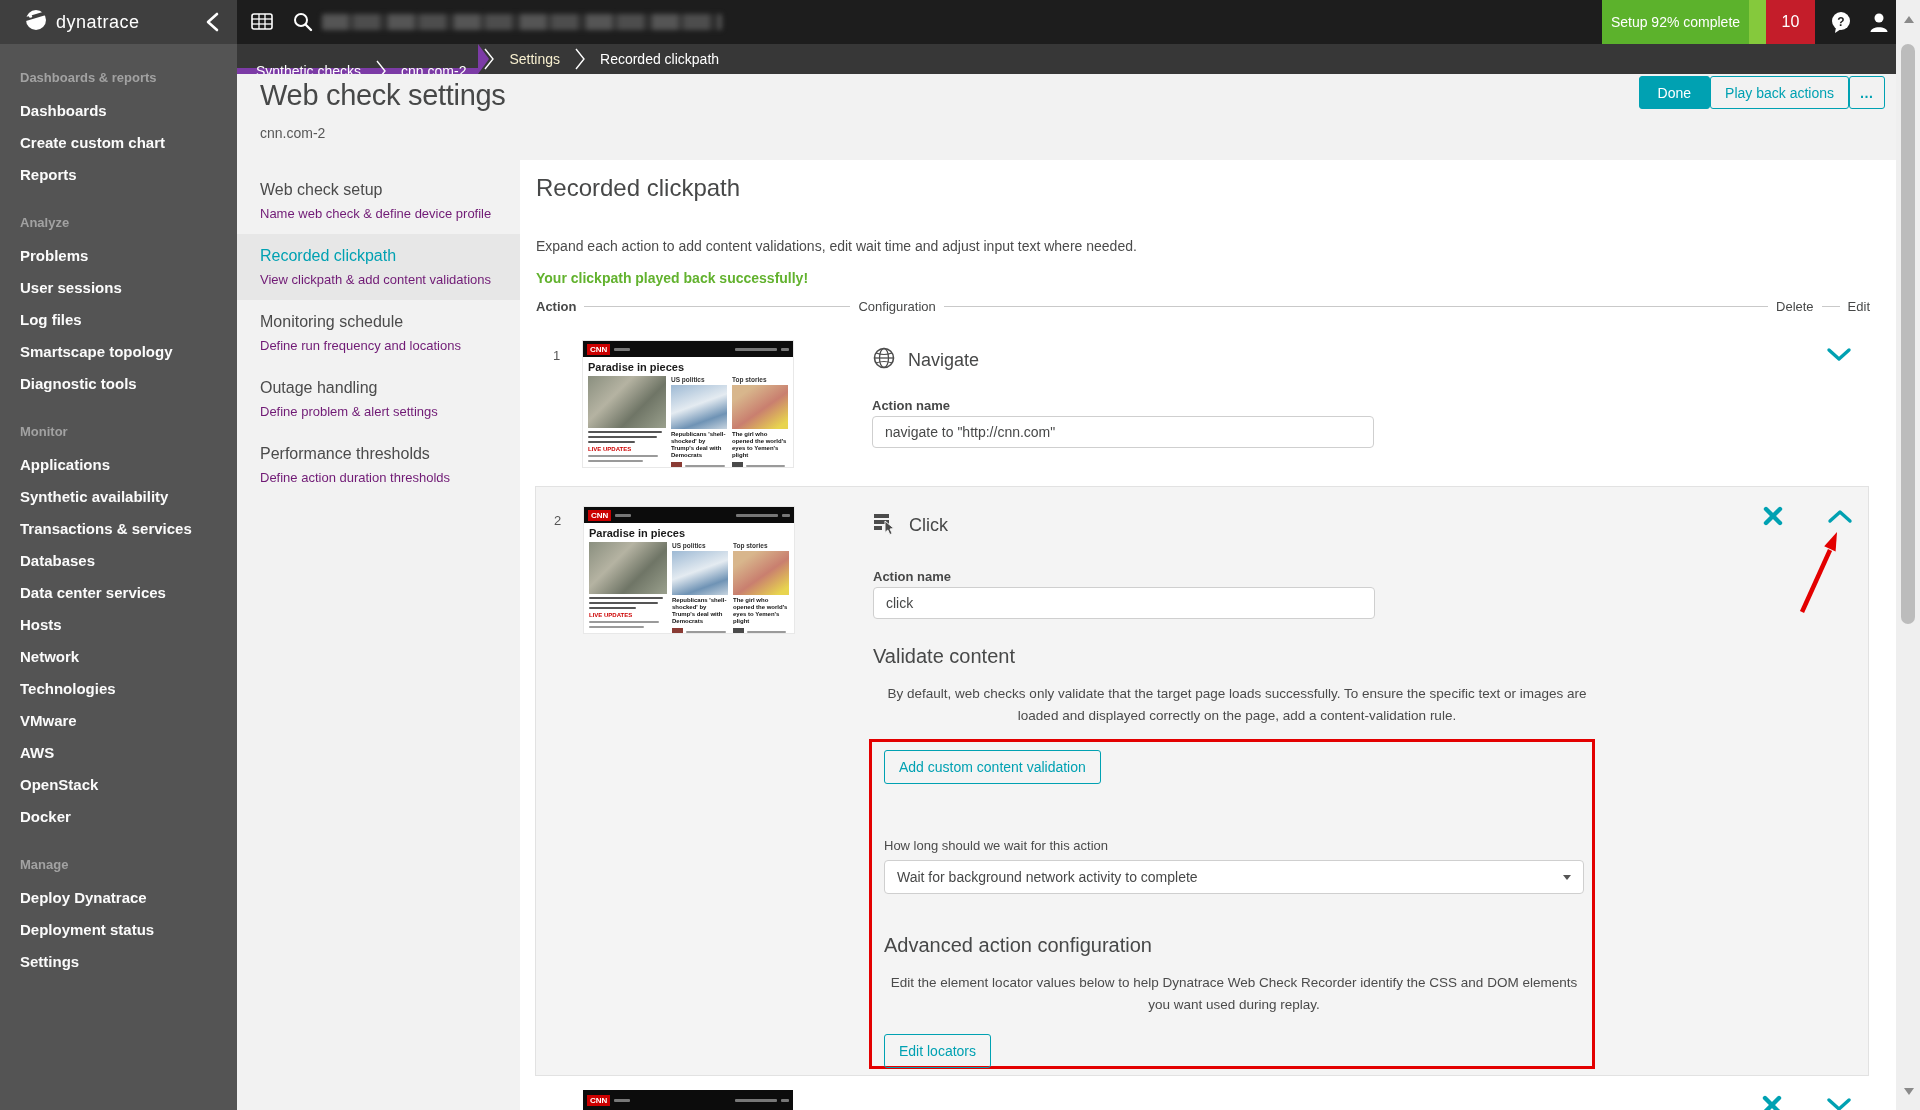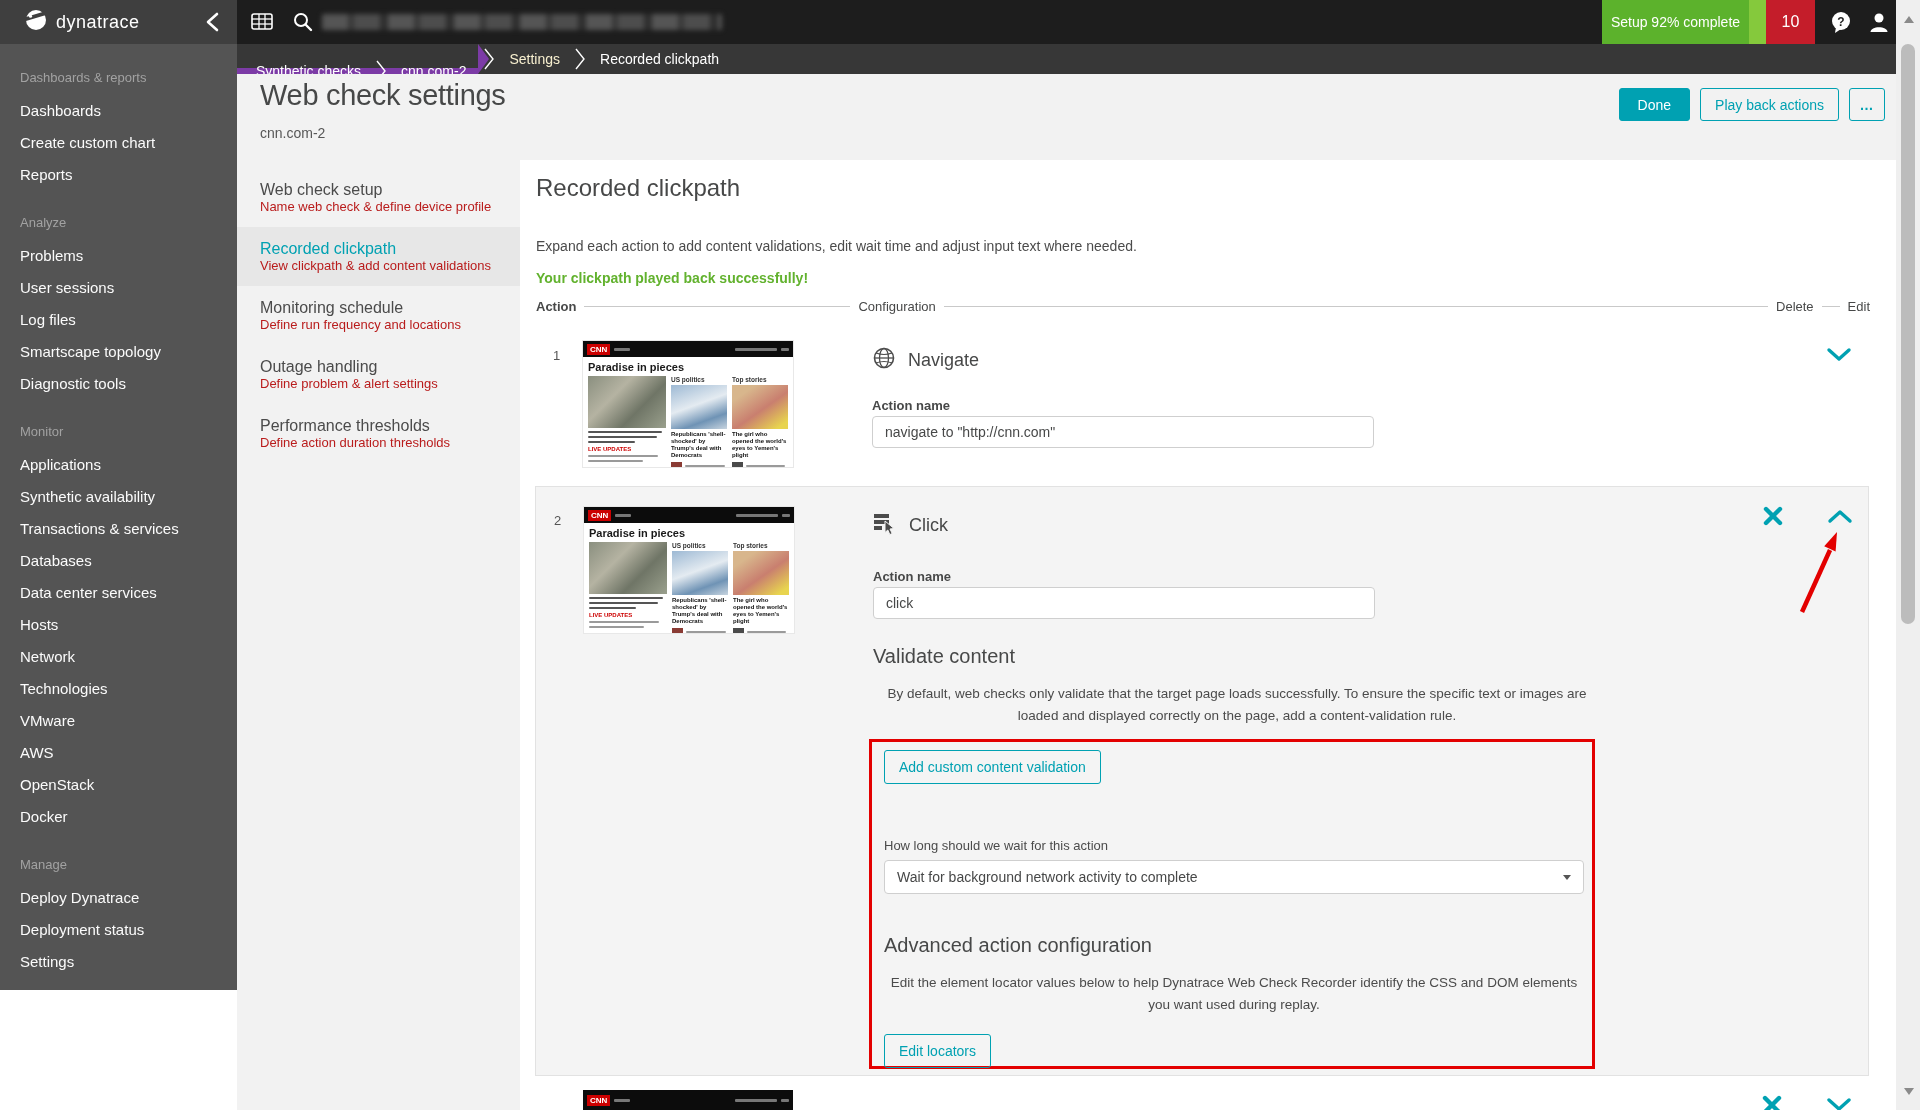--- a/index.html
+++ b/index.html
@@ -25,40 +25,40 @@
   
   #breadcrumb { left:237px; top:44px; width:1683px; height:30px; background:#373737; display:flex; align-items:stretch; color:#fff; font-size:14px; }
   #breadcrumb .seg { display:flex; align-items:center; }
   #bc-purple { background:#7c3ba6; padding-left:7px;margin-top:24px; }
   #bc-point { width:0; height:0; border-top:15px solid transparent; border-bottom:15px solid transparent; border-left:11px solid #7c3ba6; }
   .crumb { padding:0 12px; cursor:pointer; white-space:nowrap; }
   .crumb.cream { color:#f7efcf; }
   .bc-sep { display:flex; align-items:center; padding:0 2px; }
 
   
-  #sidebar { left:0; top:44px; width:237px; height:946px; background:#545454; padding-top:26px; }
+  #sidebar { left:0; top:44px; width:237px; height:1066px; background:#545454; padding-top:26px;font-weight:bold; }
   .sb-header { color:#a2a2a2; font-size:13px; padding:0 0 10px 20px; margin-top:24px; }
   .sb-header:first-child { margin-top:0; }
   .sb-item { color:#fbfbfb; font-size:15px; height:32px; line-height:32px; padding-left:20px; cursor:pointer; }
 
   
   #titleband { left:237px; top:74px; width:1683px; height:86px; background:#f2f2f2; }
   #page-title { position:absolute; left:23px; top:5px; font-size:29px; font-weight:400; color:#474848; letter-spacing:-.3px; }
   #page-subtitle { position:absolute; left:23px; top:51px; font-size:14px; color:#575757; }
-  #title-actions { position:absolute; right:35px; top:14px; display:flex; gap:10px; }
+  #title-actions { position:absolute; right:35px; top:2px; display:flex; }
   .btn { height:33px; border-radius:3px; font-size:14px; display:flex; align-items:center; justify-content:center; cursor:pointer; }
   .btn-solid { background:#00a1b2; color:#fff; border:1px solid #00a1b2; padding:0 18px; }
   .btn-outline { background:transparent; color:#00a1b2; border:1px solid #00a1b2; padding:0 14px; }
   .btn-more { width:36px; letter-spacing:1px; font-weight:bold; }
 
   
   #subnav { left:237px; top:160px; width:283px; height:950px; background:#f2f2f2; padding-top:8px; }
   .sn-item { padding:13px 10px 13px 23px; cursor:pointer; }
   .sn-item .t { font-size:16px; color:#4b4b4b; }
-  .sn-item .s { font-size:13px; color:#b91c1c; }
+  .sn-item .s { font-size:13px; color:#701a75; margin-top:7px; }
   .sn-item.sel { background:#e7e7e7; }
   .sn-item.sel .t { color:#00a1b2; }
 
   
   #content { left:520px; top:160px; width:1376px; height:950px; background:#fff; overflow:hidden; }
   #main-heading { position:absolute; left:16px; top:14px; font-size:24px; font-weight:400; color:#474848; }
   #main-desc { position:absolute; left:16px; top:78px; font-size:14px; color:#4b4b4b; }
   #main-success { position:absolute; left:16px; top:110px; font-size:14px; font-weight:bold; color:#62b22e; }
   #cfg-head { position:absolute; left:16px; top:136px; width:1334px; height:20px; display:flex; align-items:center; gap:8px; font-size:13px; color:#474848; }
   #cfg-head .line { border-top:1px solid #c9c9c9; height:0; }

